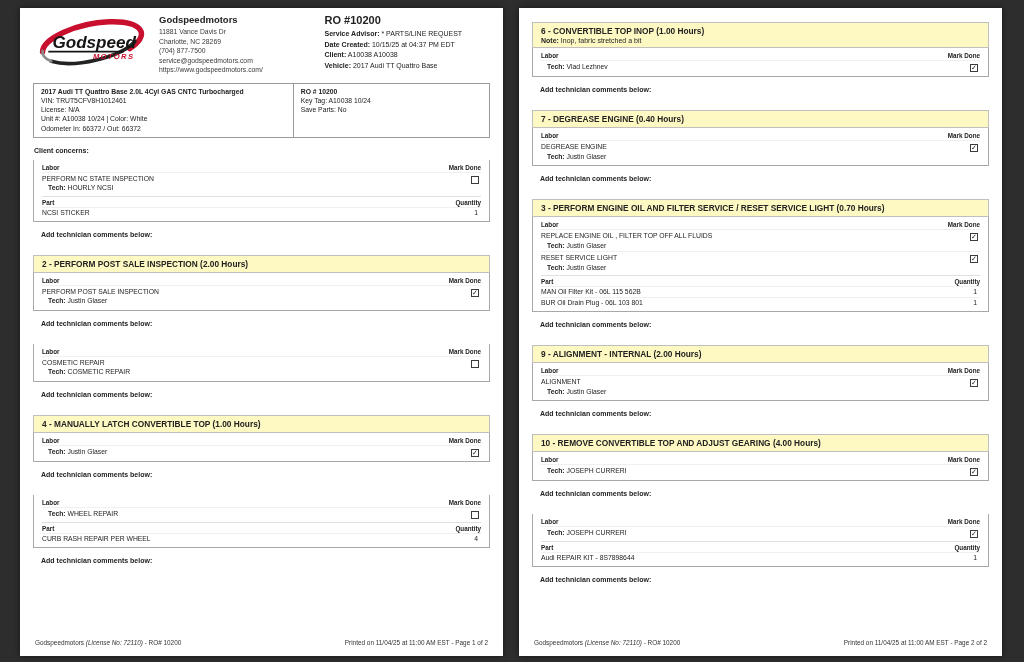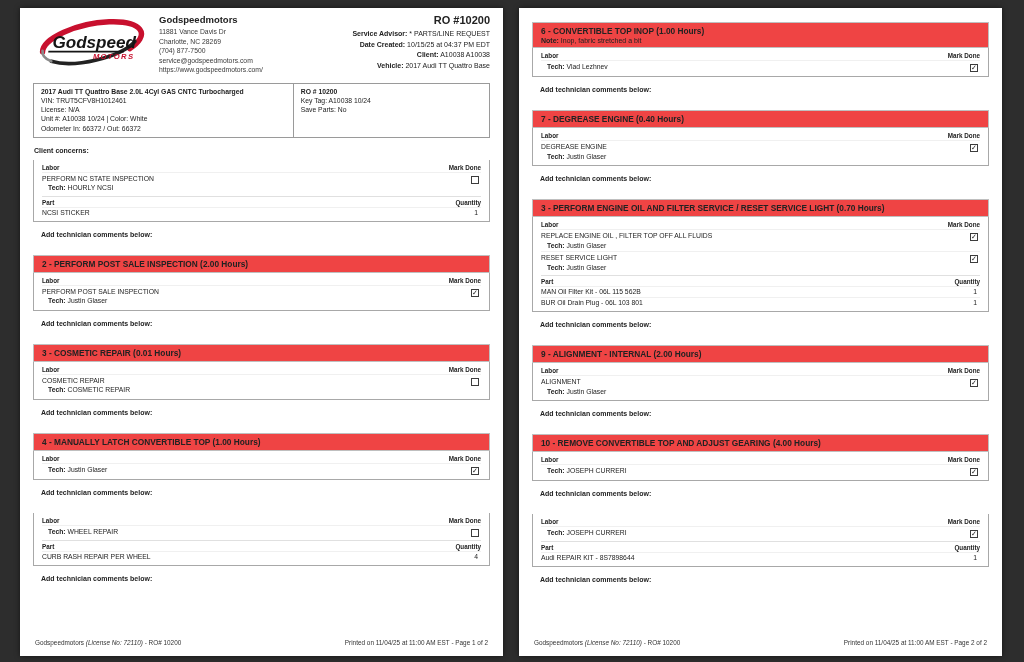--- a/index.html
+++ b/index.html
@@ -7,34 +7,34 @@
   .canvas{width:1024px;height:662px;background:#2d2d2d;display:flex;gap:16px;
           padding:8px 20px 6px 20px;font-family:"Liberation Sans",sans-serif;color:#222;}
   .page{width:483px;height:648px;background:#fff;box-shadow:0 0 5px rgba(0,0,0,.55);
         padding:6px 13px 8px 13px;display:flex;flex-direction:column;overflow:hidden;}
   
   .hdr{display:flex;align-items:flex-start;margin-bottom:8px;}
   .logo{width:118px;flex:0 0 118px;margin-top:2px;}
   .company{margin-left:8px;flex:1;}
   .company .name{font-weight:bold;font-size:9.5px;margin-bottom:2px;}
   .company .line{font-size:6.8px;line-height:9.5px;color:#3a3a3a;}
-  .ro-block{text-align:right;flex:1;}
+  .ro-block{text-align:left;flex:1;}
   .ro-number{font-weight:bold;font-size:11px;margin-bottom:3px;}
   .ro-line{font-size:7px;line-height:10.5px;}
   .ro-line .lbl{font-weight:bold;}
   
   .vbox{border:1px solid #9a9a9a;display:flex;margin-bottom:7px;}
   .vbox .col{padding:3px 7px 4px 7px;font-size:6.8px;line-height:9.3px;}
   .vbox .col.left{flex:1.35;border-right:1px solid #9a9a9a;}
   .vbox .col.right{flex:1;}
   .vbox .bold{font-weight:bold;}
   .concerns{font-weight:bold;font-size:7px;margin:2px 0 6px 1px;}
   
   .section{margin-bottom:17px;}
-  .sec-head{background:#ef4444;border:1px solid #bfbfbf;padding:3px 8px 3px 8px;}
+  .sec-head{background:#fef9c3;border:1px solid #bfbfbf;padding:3px 8px 3px 8px;}
   .sec-title{font-weight:bold;font-size:8.3px;}
   .sec-note{font-size:7px;margin-top:1px;}
   .sec-body{border:1px solid #a8a8a8;border-top:none;padding:2px 8px 3px 8px;}
   .row{display:flex;justify-content:space-between;align-items:flex-start;}
   .head-row{padding:2px 0 1px 0;}
   .mini{font-size:6.3px;}
   .bold{font-weight:bold;}
   .part-head{border-top:1px solid #e0e0e0;margin-top:2px;}
   .labor-row{padding:1px 0;border-top:1px solid #f0f0f0;}
   .labor-left{font-size:6.8px;line-height:9.5px;}
@@ -142,23 +142,20 @@
               <div class="labor-left">
                 <div>PERFORM POST SALE INSPECTION</div>
                 <div class="tech-line"><span class="bold">Tech: </span><span>Justin Glaser</span></div>
               </div>
               <span class="checkbox">✓</span>
             </div>
           </div>
           <div class="comments">Add technician comments below:</div>
         </section>
         <section class="section">
-          <div class="sec-head">
-            <div class="sec-title">3 - COSMETIC REPAIR (0.01 Hours)</div>
-          </div>
           <div class="sec-body">
             <div class="row head-row">
               <span class="mini bold">Labor</span>
               <span class="mini bold">Mark Done</span>
             </div>
             <div class="row labor-row">
               <div class="labor-left">
                 <div>COSMETIC REPAIR</div>
                 <div class="tech-line"><span class="bold">Tech: </span><span>COSMETIC REPAIR</span></div>
               </div>

